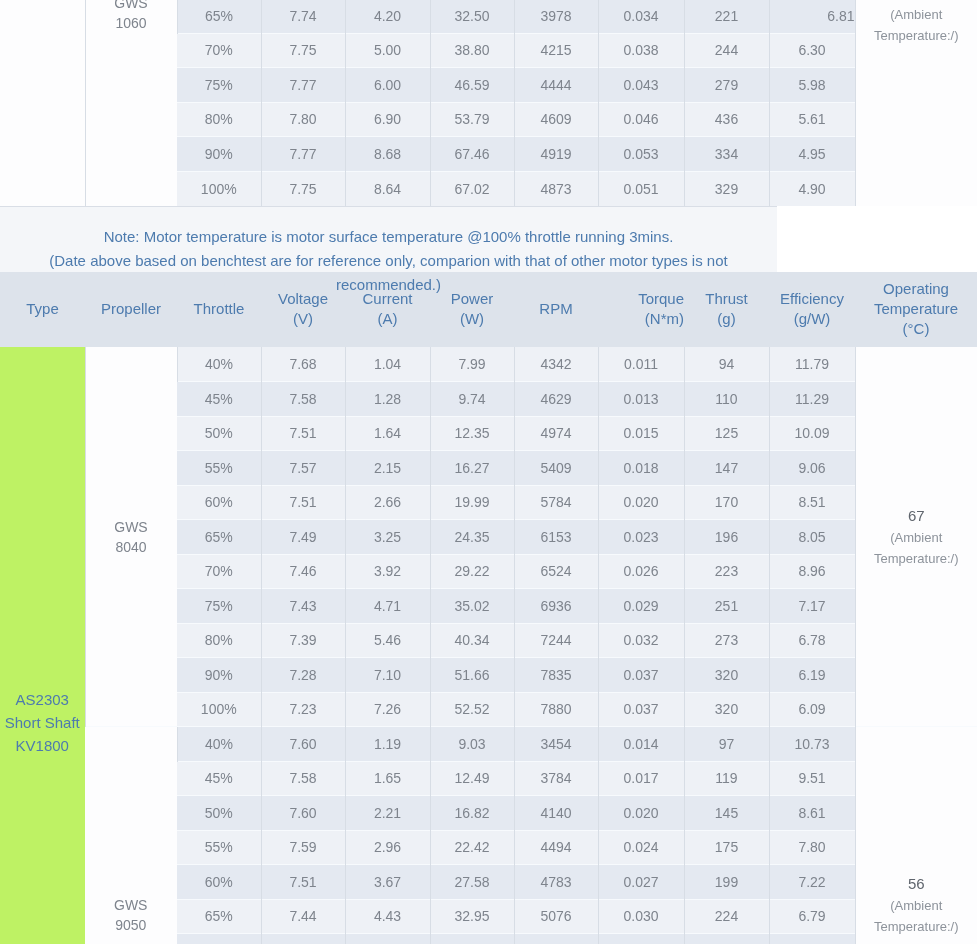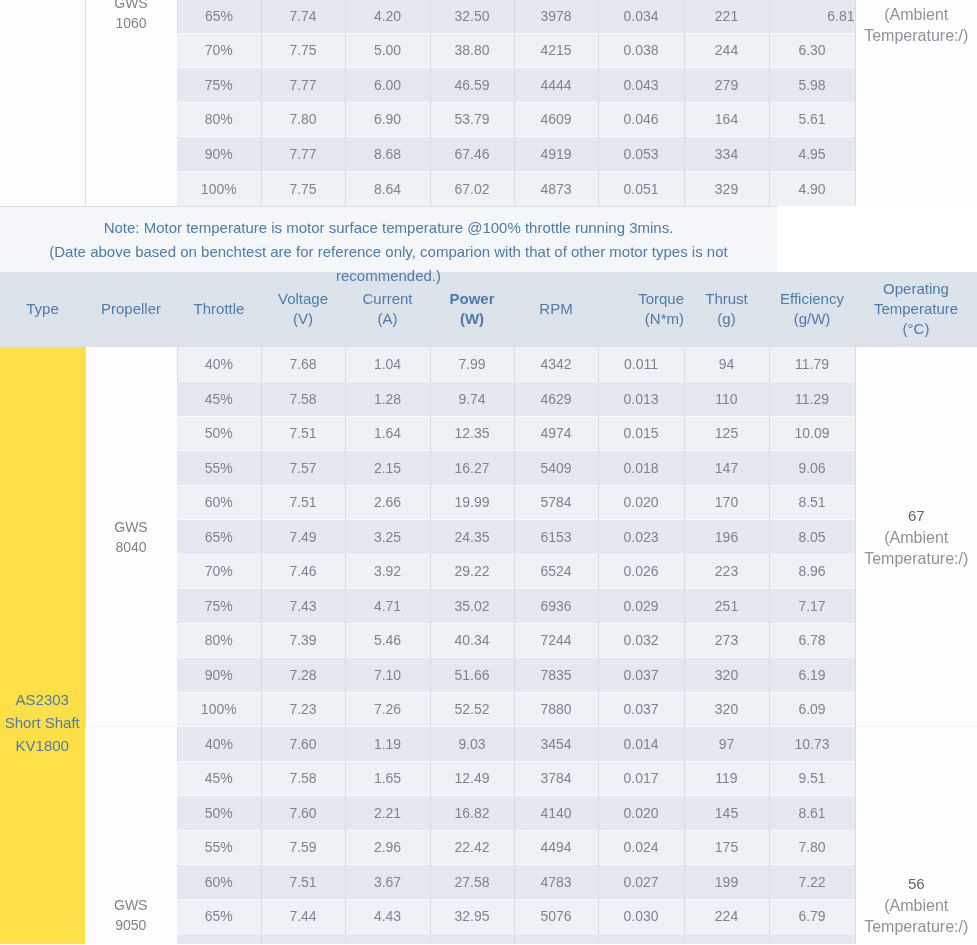--- a/index.html
+++ b/index.html
@@ -13,28 +13,28 @@
   tr:first-child > td { border-top: none; }
   th { background: #dde3eb; color: #4d7bae; font-weight: 400; font-size: 15px;
        line-height: 20px; vertical-align: middle; }
   .light { background: #eef1f6; }
   .dark  { background: #e4e9f1; }
   .wcell { background: #fdfdfe; }
   .vtop  { vertical-align: top; }
   .prop-clip { margin-top: -7px; line-height: 20px; }
   .prop-lines { line-height: 20px; }
   .pad-prop-bottom { padding-top: 168px; line-height: 20px; }
-  .type-cell-main { background: #fde047; }
+  .type-cell-main { background: #bef264; }
   .type-lines { padding-top: 341px; color: #4d7bae; font-size: 15px; line-height: 23px; }
   .temp-num { font-size: 15px; color: #5f656d; line-height: 22px; }
-  .temp-small { font-size: 16px; color: #8d939b; line-height: 21px; }
+  .temp-small { font-size: 13px; color: #8d939b; line-height: 21px; }
   .pad-temp-top { padding-top: 4px; }
   .pad-temp-bottom { padding-top: 146px; }
   .note-block { width: 777px; height: 66px; background: #f4f6f9; border-top: 1px solid #d9dee6;
-    color: #4d7bae; font-size: 15px; line-height: 24px; text-align: center; padding-top: 9px; }
+    color: #4d7bae; font-size: 15px; line-height: 24px; text-align: center; padding-top: 18px; }
 </style>
 </head>
 <body>
 
 <div>
 
   <table>
     <tbody>
         <tr style="height: 33px;">
           <td class="wcell" rowspan="6" style="width: 85px;"></td>
@@ -79,21 +79,21 @@
           <td class="dark">279</td>
           <td class="dark">5.98</td>
         </tr>
         <tr style="height: 34.6px;">
           <td class="light">80%</td>
           <td class="light">7.80</td>
           <td class="light">6.90</td>
           <td class="light">53.79</td>
           <td class="light">4609</td>
           <td class="light">0.046</td>
-          <td class="light">164</td>
+          <td class="light">436</td>
           <td class="light">5.61</td>
         </tr>
         <tr style="height: 34.6px;">
           <td class="dark">90%</td>
           <td class="dark">7.77</td>
           <td class="dark">8.68</td>
           <td class="dark">67.46</td>
           <td class="dark">4919</td>
           <td class="dark">0.053</td>
           <td class="dark">334</td>
@@ -130,21 +130,21 @@
             <div>Throttle</div>
           </th>
           <th style="width: 84px; margin-top: 40px;">
             <div>Voltage</div>
             <div>(V)</div>
           </th>
           <th style="width: 85px;">
             <div>Current</div>
             <div>(A)</div>
           </th>
-          <th style="width: 84px; font-weight: bold;">
+          <th style="width: 84px;">
             <div>Power</div>
             <div>(W)</div>
           </th>
           <th style="width: 84px; margin-top: 40px;">
             <div>RPM</div>
           </th>
           <th style="width: 86px; text-align: right;">
             <div>Torque</div>
             <div>(N*m)</div>
           </th>

